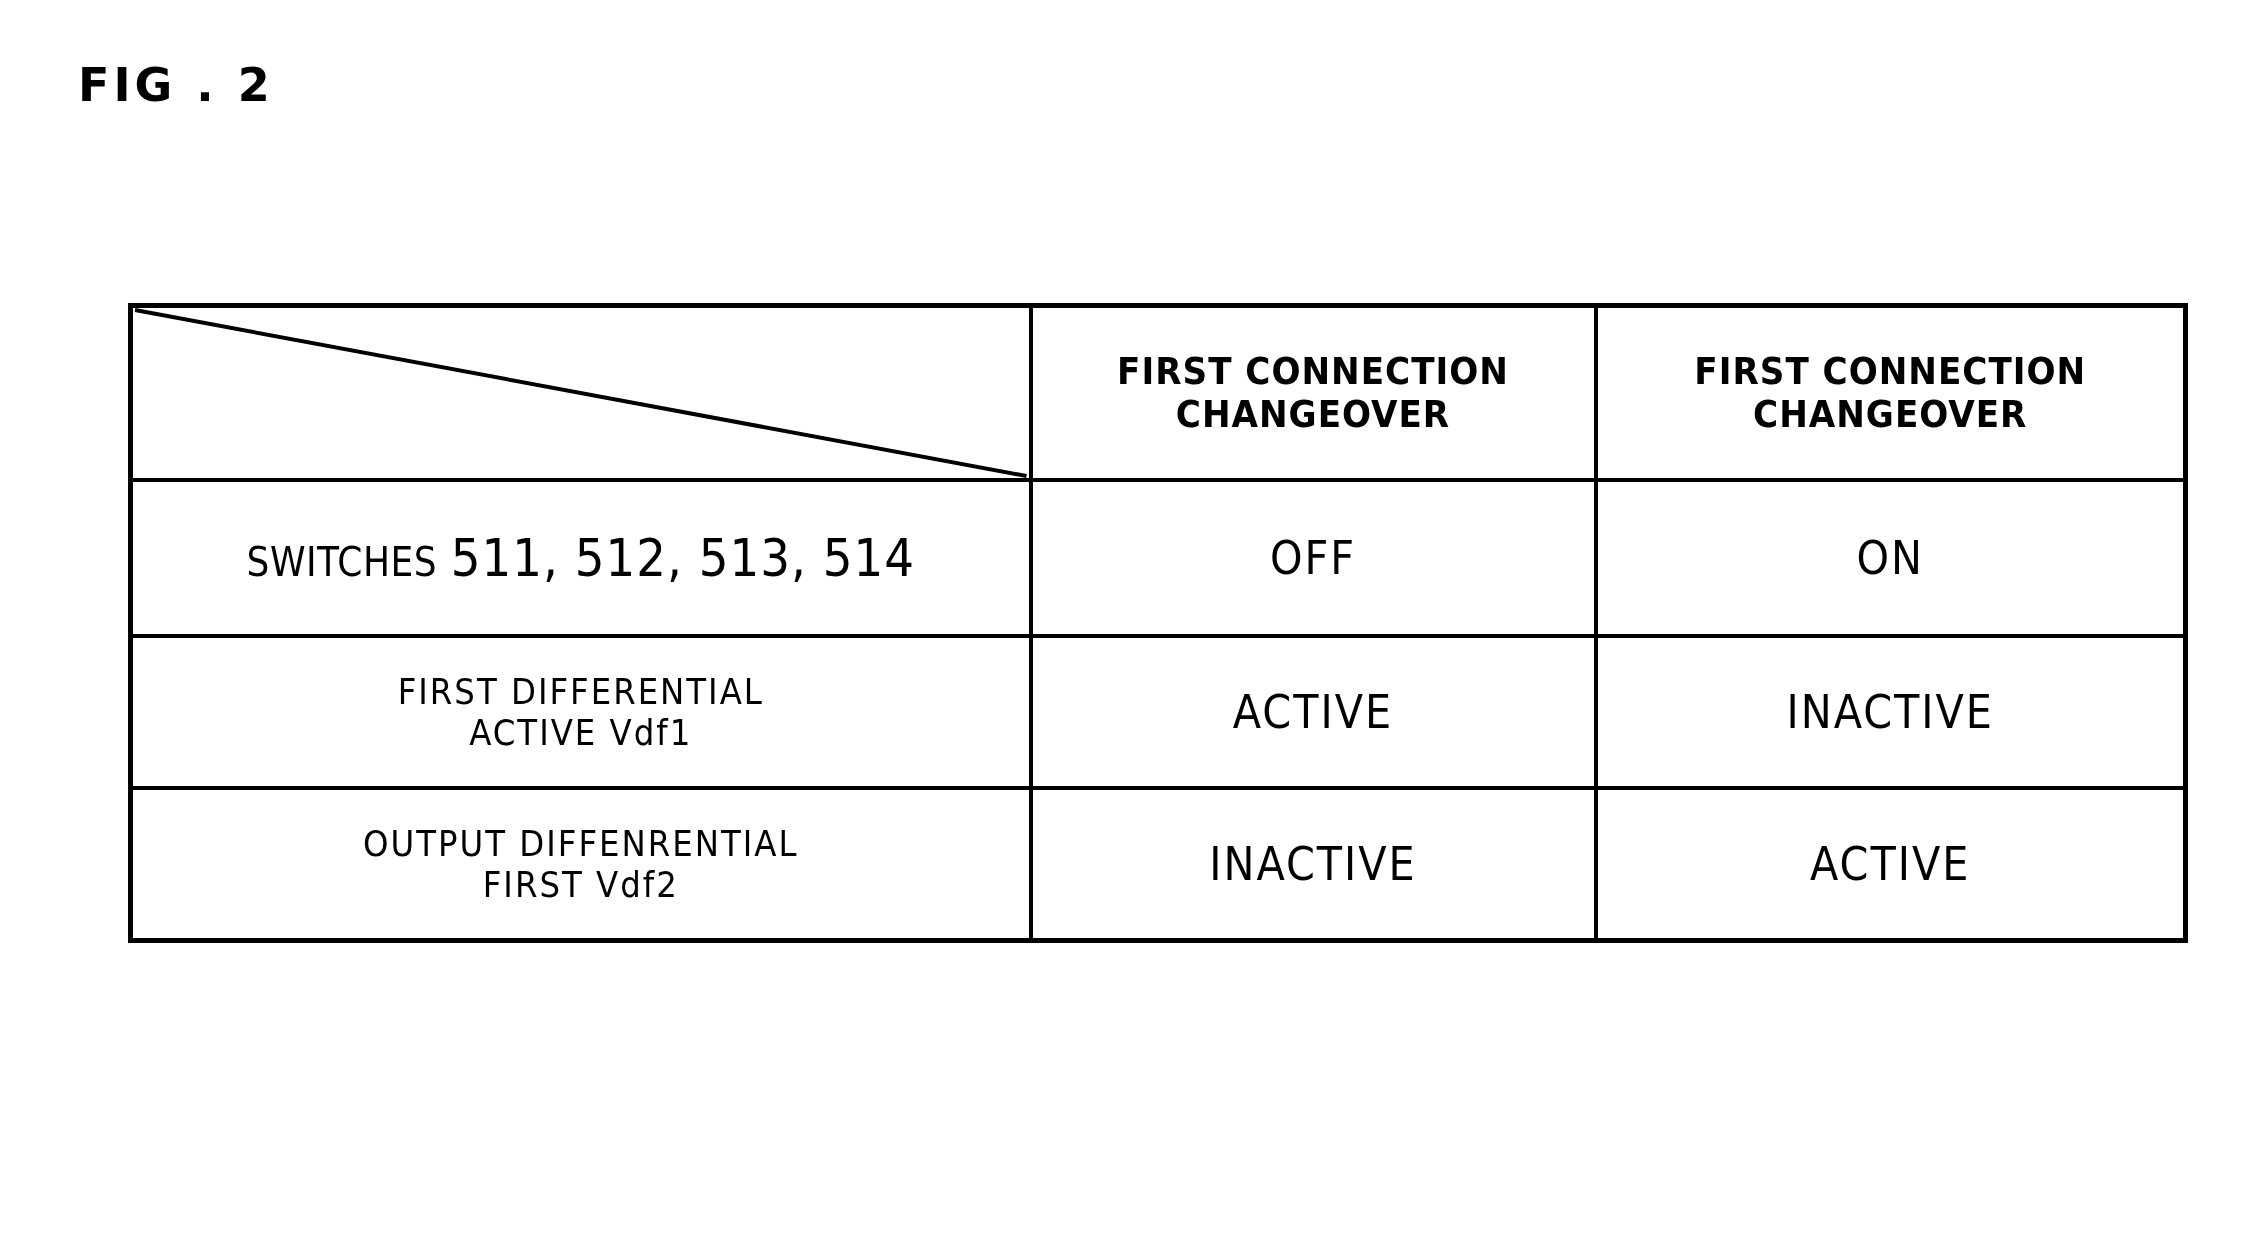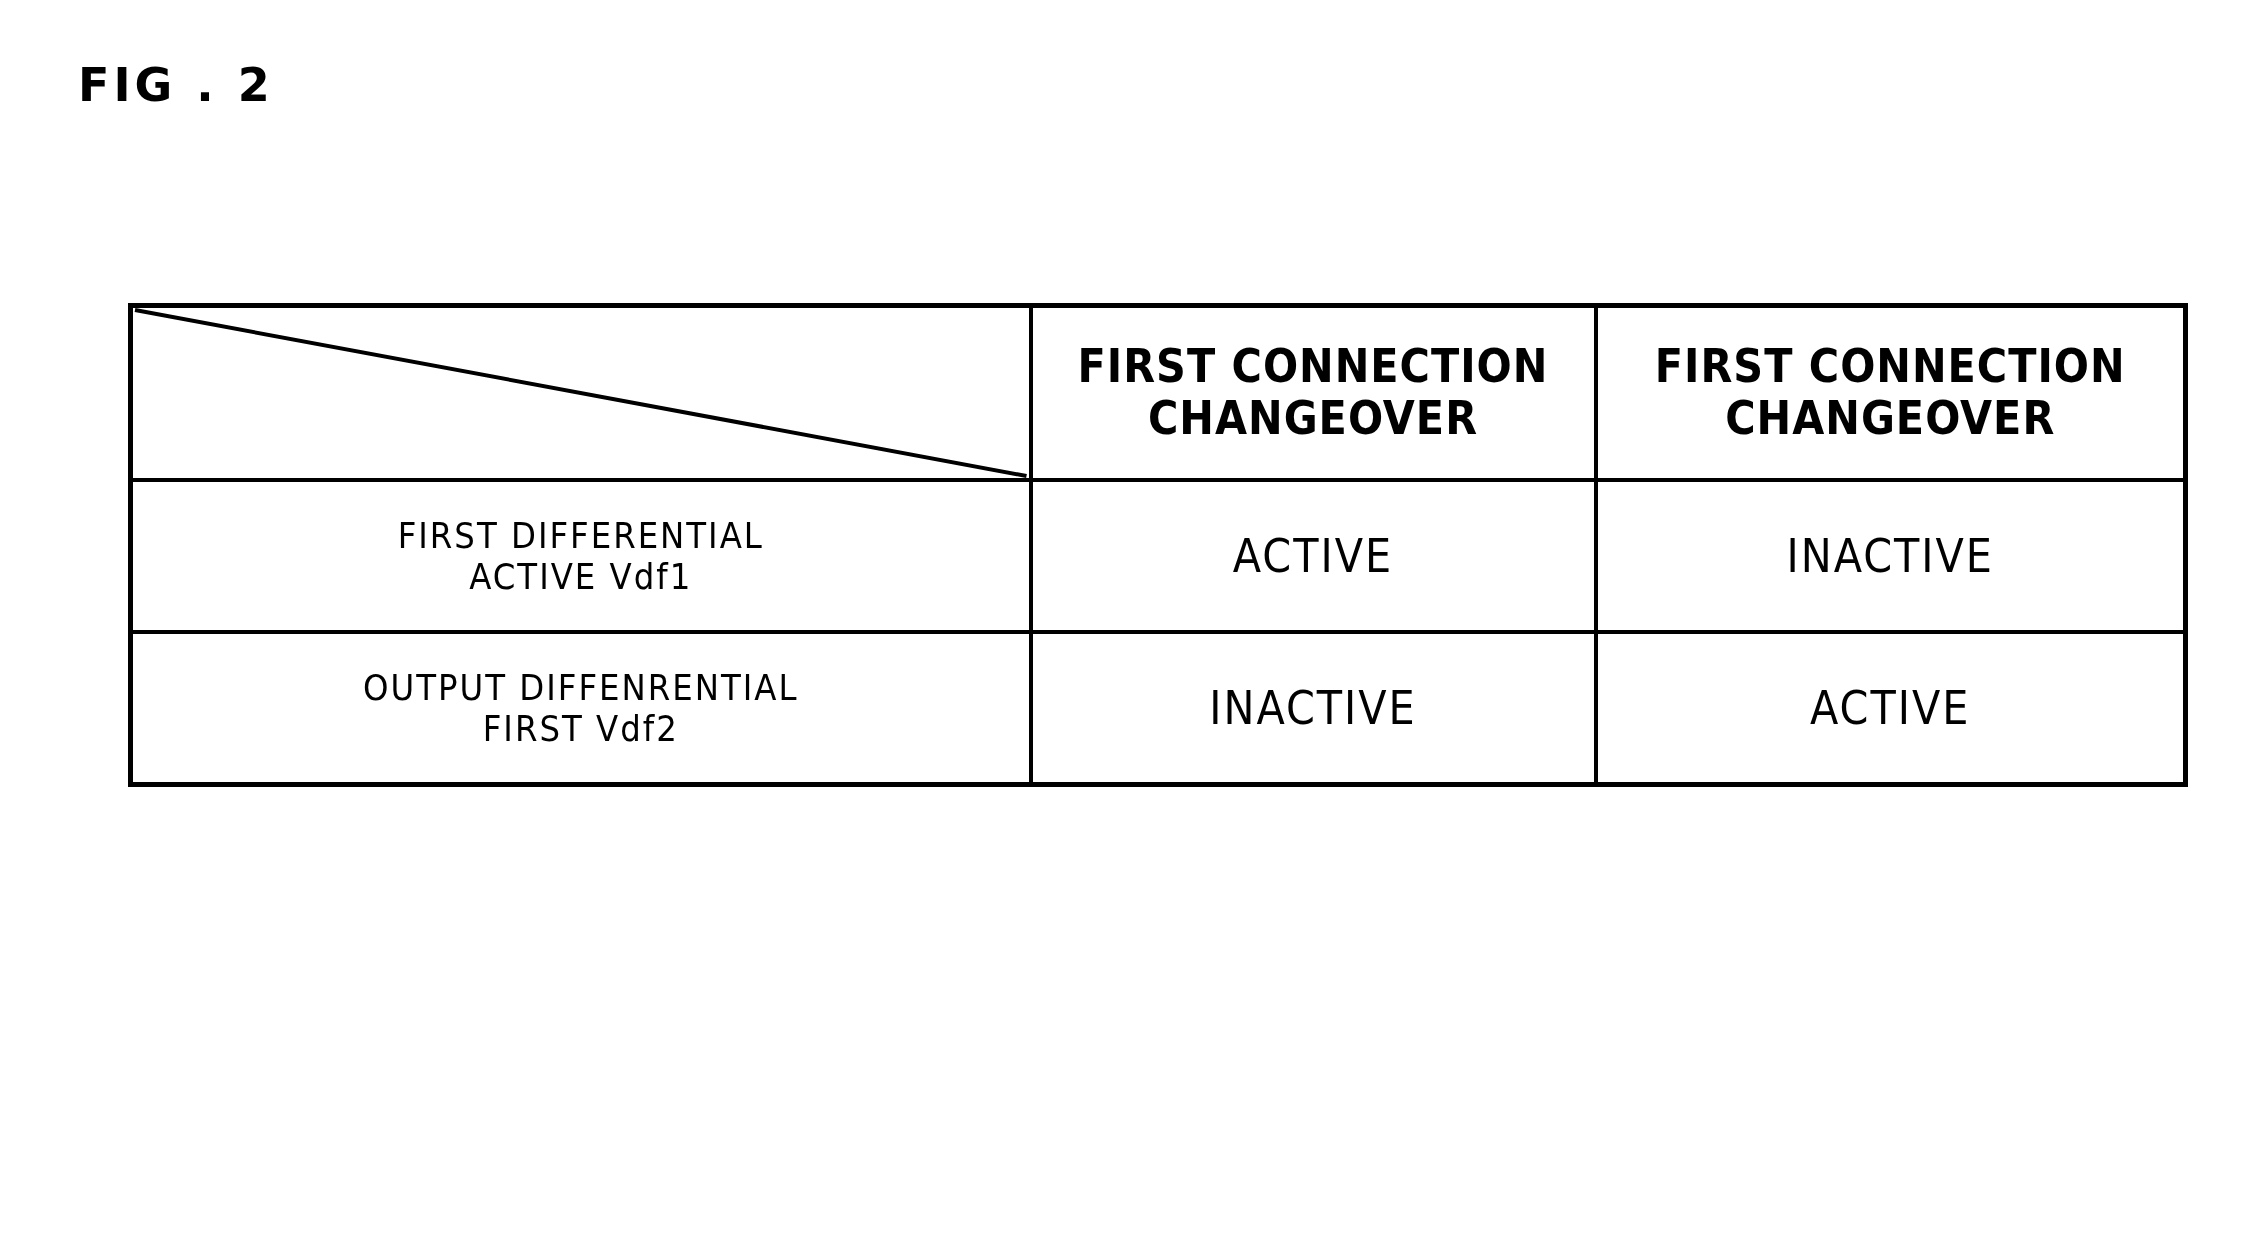--- a/index.html
+++ b/index.html
@@ -67,21 +67,21 @@
   .diag-cell svg {
     position: absolute;
     left: 0;
     top: 0;
     width: 100%;
     height: 100%;
     display: block;
   }
 
   .hdr-text {
-    font-size: 46px;
+    font-size: 38px;
     line-height: 1.12;
     letter-spacing: 1px;
     font-weight: 600;
     padding: 6px 8px;
   }
 
   .row-sw td { height: 152px; }
   .row-diff td { height: 148px; }
 
   .sw-label {
@@ -134,20 +134,28 @@
         <td class="hdr-text">
           <div>FIRST CONNECTION</div>
           <div>CHANGEOVER</div>
         </td>
         <td class="hdr-text">
           <div>FIRST CONNECTION</div>
           <div>CHANGEOVER</div>
         </td>
       </tr>
 
+      <tr class="row-sw">
+        <td class="sw-label">
+          <span class="small">SWITCHES</span>
+          <span class="big">511, 512, 513, 514</span>
+        </td>
+        <td class="val">OFF</td>
+        <td class="val">ON</td>
+      </tr>
 
 
       <tr class="row-diff">
         <td class="diff-label">
           <div>FIRST DIFFERENTIAL</div>
           <div>ACTIVE Vdf1</div>
         </td>
         <td class="val">ACTIVE</td>
         <td class="val">INACTIVE</td>
       </tr>

